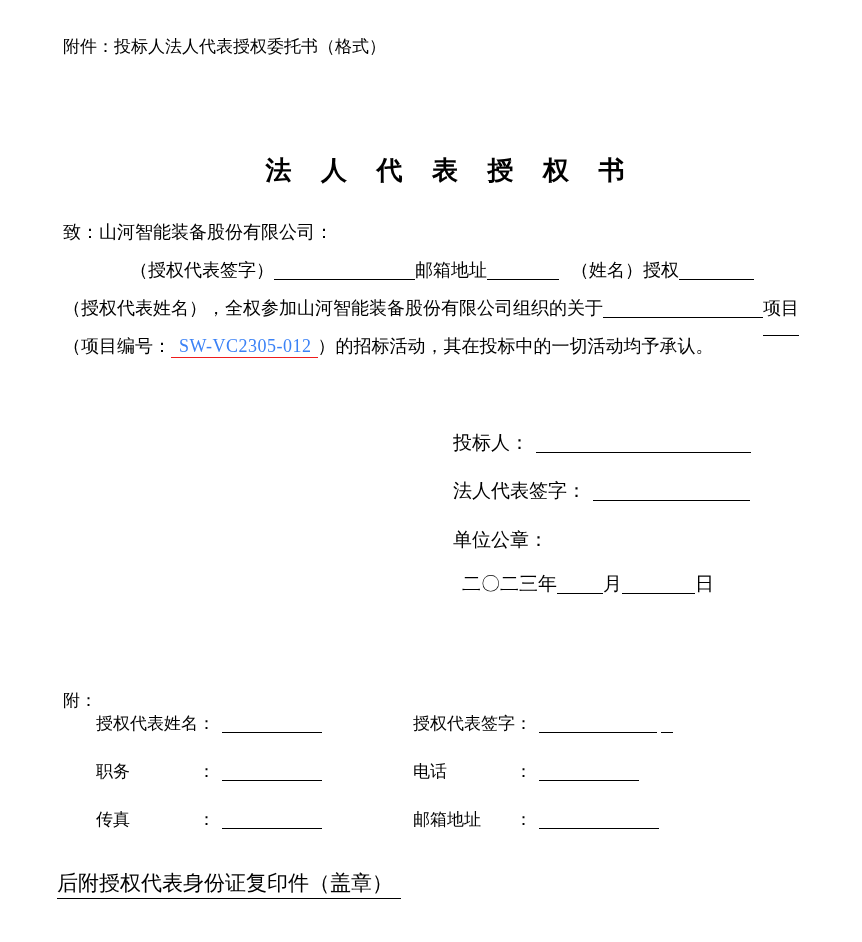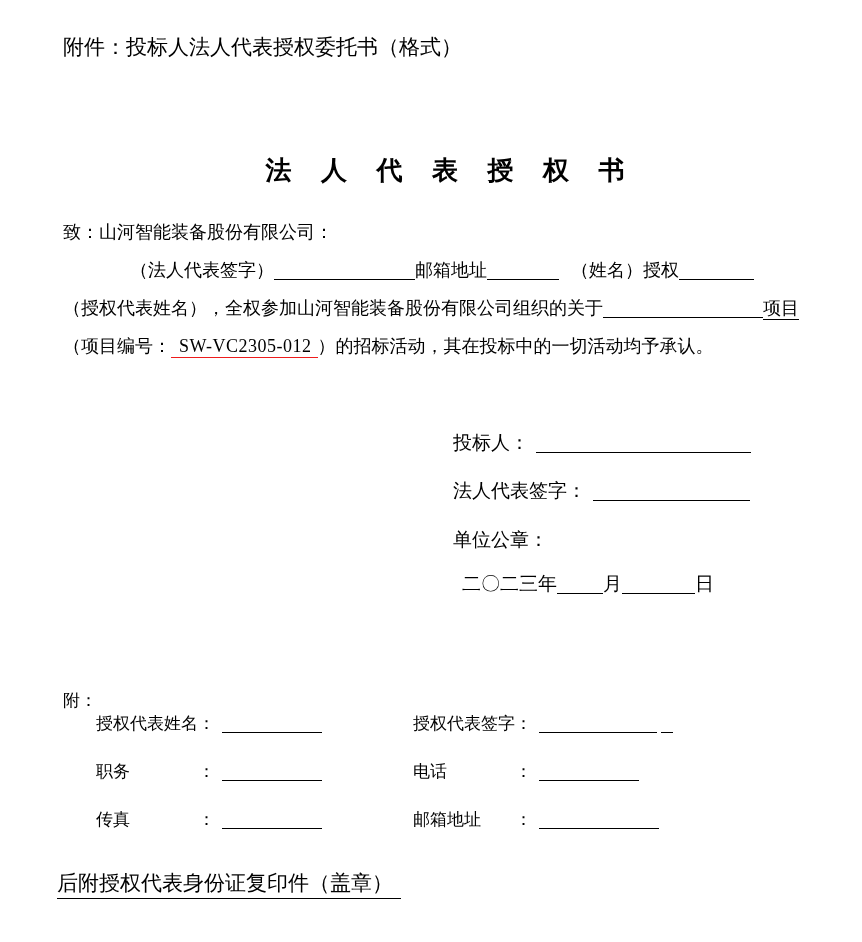--- a/index.html
+++ b/index.html
@@ -6,21 +6,21 @@
   .page {
     position: relative;
     width: 862px;
     height: 942px;
     background: #ffffff;
     color: #000000;
     font-family: "Liberation Serif", "DejaVu Serif", serif;
     overflow: hidden;
   }
   .abs { position: absolute; white-space: nowrap; }
-  .note { left: 63px; top: 36px; font-size: 21px; line-height: 22px; }
+  .note { left: 63px; top: 36px; font-size: 17px; line-height: 22px; }
   .title {
     left: 0; right: 0; top: 153px;
     text-align: center;
     font-size: 26px;
     font-weight: bold;
     letter-spacing: 8px;
     word-spacing: 7px;
     margin: 0;
     padding-left: 36px;
   }
@@ -36,23 +36,23 @@
     height: 18px;
     vertical-align: -4px;
   }
   .w141{width:141px} .w72{width:72px} .w75{width:75px} .w160{width:160px}
   .w215{width:215px} .w157{width:157px} .w46{width:46px} .w73{width:73px}
   .w100{width:100px} .w118{width:118px} .w12{width:12px} .w120{width:120px}
   .gap { display: inline-block; width: 12px; }
   .gap4 { display: inline-block; width: 4px; }
   .sgap { display: inline-block; width: 7px; }
 
-  .ul { border-bottom: 1.5px solid #000; padding-bottom: 1px; }
+  .ul { border-bottom: 1.5px solid #000; padding-bottom: 17px; }
   .code {
-    color: #000000;
+    color: #3b82f6;
     border-bottom: 1.5px solid #ee1c1c;
     padding: 0 6px 1px 8px;
     font-family: "Liberation Serif", serif;
     letter-spacing: 0.5px;
   }
 
   .sig { font-size: 19px; line-height: 26px; }
   .sig-bidder { left: 453px; top: 430px; }
   .sig-legal  { left: 453px; top: 478px; text-align: center; }
   .sig-seal   { left: 453px; top: 527px; }
@@ -83,21 +83,21 @@
 <body>
 
 <div class="page">
 
   <div class="abs note">附件：投标人法人代表授权委托书（格式）</div>
 
   <h1 class="abs title">法 人 代 表 授 权 书</h1>
 
   <div class="abs bodyline salutation">致：山河智能装备股份有限公司：</div>
 
-  <div class="abs bodyline l2"><span>（法人代表签字）</span><span class="blank w141"></span><span>邮箱地址</span><span class="blank w72"></span><span class="gap"></span><span>（姓名）授权</span><span class="blank w75"></span></div>
+  <div class="abs bodyline l2"><span>（授权代表签字）</span><span class="blank w141"></span><span>邮箱地址</span><span class="blank w72"></span><span class="gap"></span><span>（姓名）授权</span><span class="blank w75"></span></div>
 
   <div class="abs bodyline l3"><span>（授权代表姓名），全权参加山河智能装备股份有限公司组织的关于</span><span class="blank w160"></span><span class="ul">项目</span></div>
 
   <div class="abs bodyline l4"><span>（项目编号：</span><span class="code">SW-VC2305-012</span><span>）的招标活动，其在投标中的一切活动均予承认。</span></div>
 
   <div class="abs sig sig-bidder"><span>投标人：</span><span class="sgap"></span><span class="blank w215"></span></div>
 
   <div class="abs sig sig-legal"><span>法人代表签字：</span><span class="sgap"></span><span class="blank w157"></span></div>
 
   <div class="abs sig sig-seal"><span>单位公章：</span></div>

